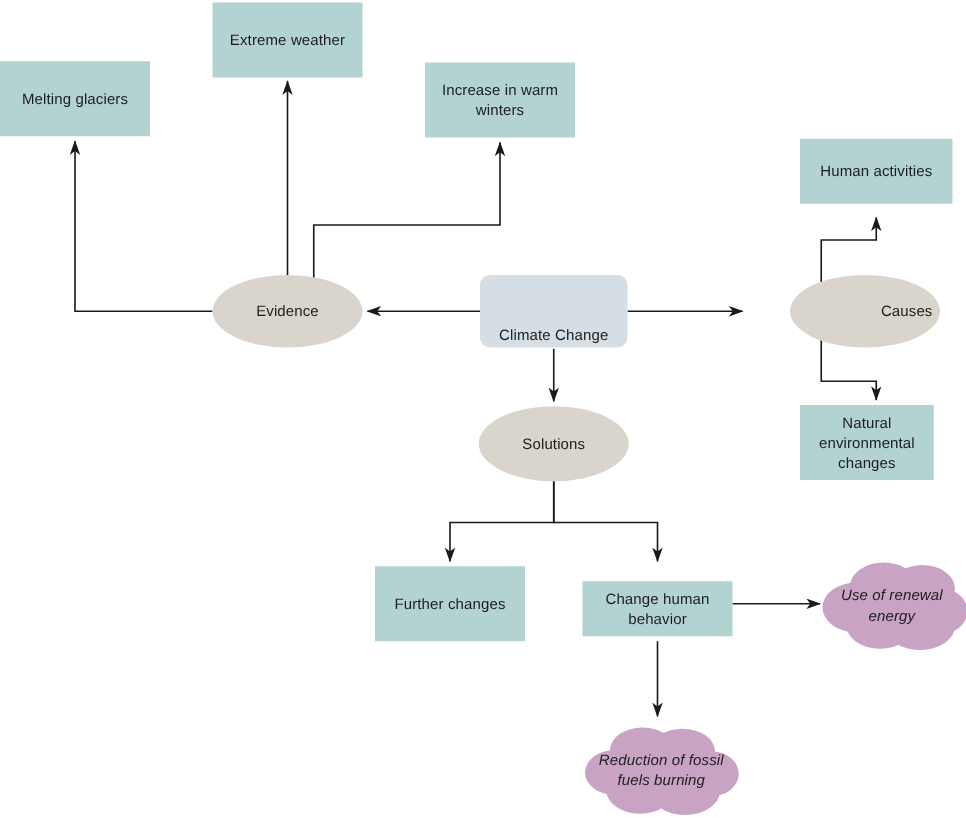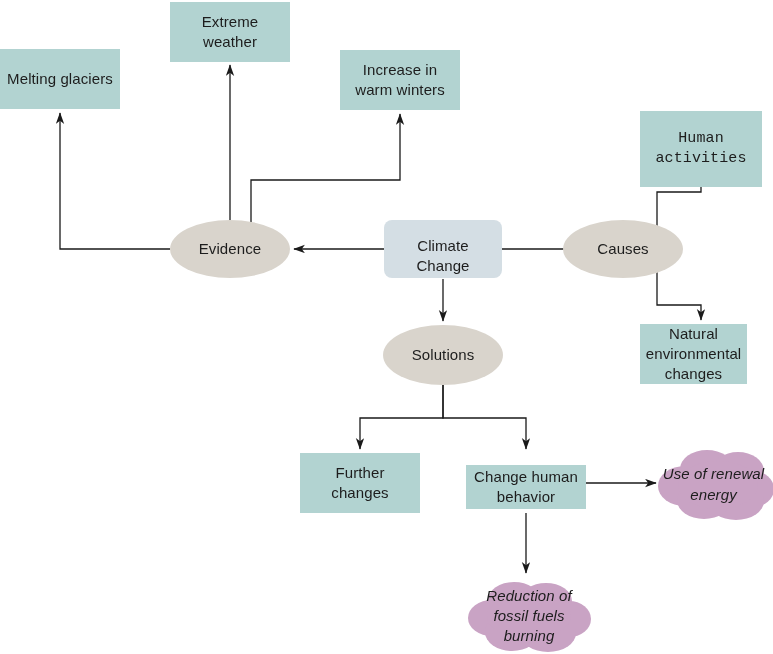--- a/index.html
+++ b/index.html
@@ -25,21 +25,21 @@
     height: 654px;
   }
   .node {
     position: absolute;
     box-sizing: border-box;
     display: flex;
     align-items: center;
     justify-content: center;
     text-align: center;
     color: #1d1d1d;
-    font-size: 15px;
+    font-size: 12px;
     line-height: 1.35;
     letter-spacing: 0.1px;
     padding: 2px 6px;
     z-index: 3;
   }
   .node-rect {
     background: #b2d3d1;
   }
   .node-round {
     background: #d4dee4;
@@ -107,37 +107,37 @@
   </div>
 
   <div class="node node-rect" style="left:170px; top:2px; width:120px; height:60px;">
     <span>Extreme weather</span>
   </div>
 
   <div class="node node-rect" style="left:340px; top:50px; width:120px; height:60px;">
     <span>Increase in warm winters</span>
   </div>
 
-  <div class="node node-rect" style="left:640px; top:111px; width:122px; height:76px;font-family:Liberation Mono, monospace;">
+  <div class="node node-rect" style="left:640px; top:111px; width:122px; height:52px;">
     <span>Human activities</span>
   </div>
 
   <div class="node node-rect" style="left:640px; top:324px; width:107px; height:60px;">
     <span>Natural environmental changes</span>
   </div>
 
   <div class="node node-ellipse" style="left:170px; top:220px; width:120px; height:58px;">
     <span>Evidence</span>
   </div>
 
   <div class="node node-round" style="left:384px; top:220px; width:118px; height:58px;align-items:flex-end;">
     <span>Climate Change</span>
   </div>
 
-  <div class="node node-ellipse" style="left:563px; top:220px; width:120px; height:58px;">
+  <div class="node node-ellipse" style="left:632px; top:220px; width:120px; height:58px;justify-content:flex-end;">
     <span>Causes</span>
   </div>
 
   <div class="node node-ellipse" style="left:383px; top:325px; width:120px; height:60px;">
     <span>Solutions</span>
   </div>
 
   <div class="node node-rect" style="left:300px; top:453px; width:120px; height:60px;">
     <span>Further changes</span>
   </div>

